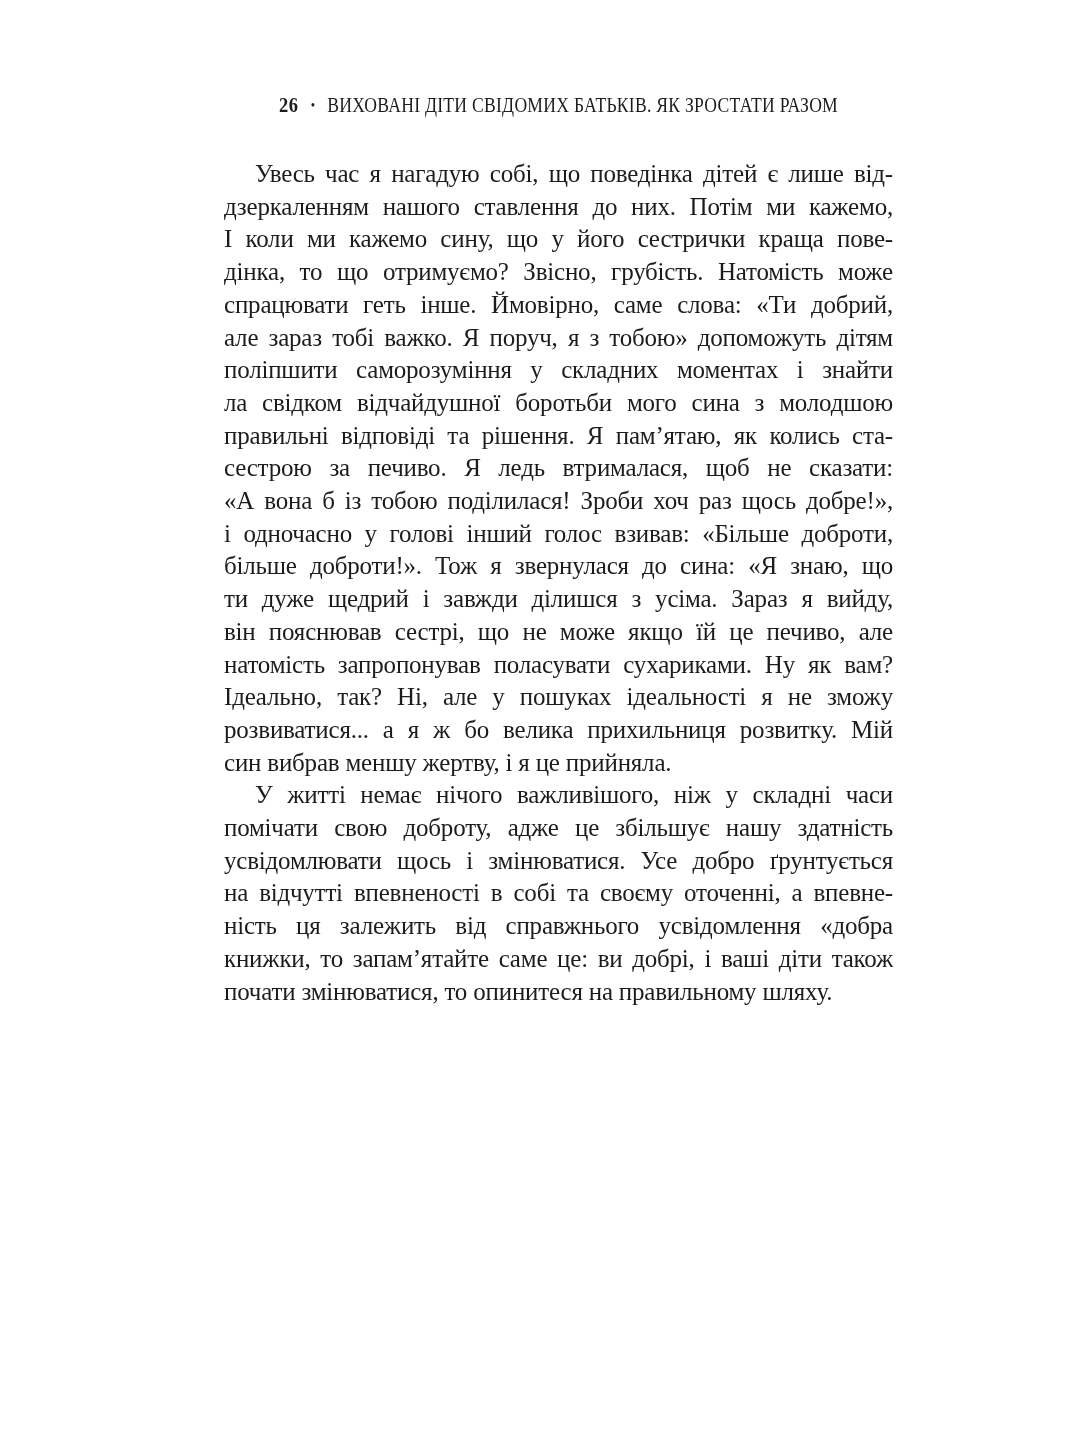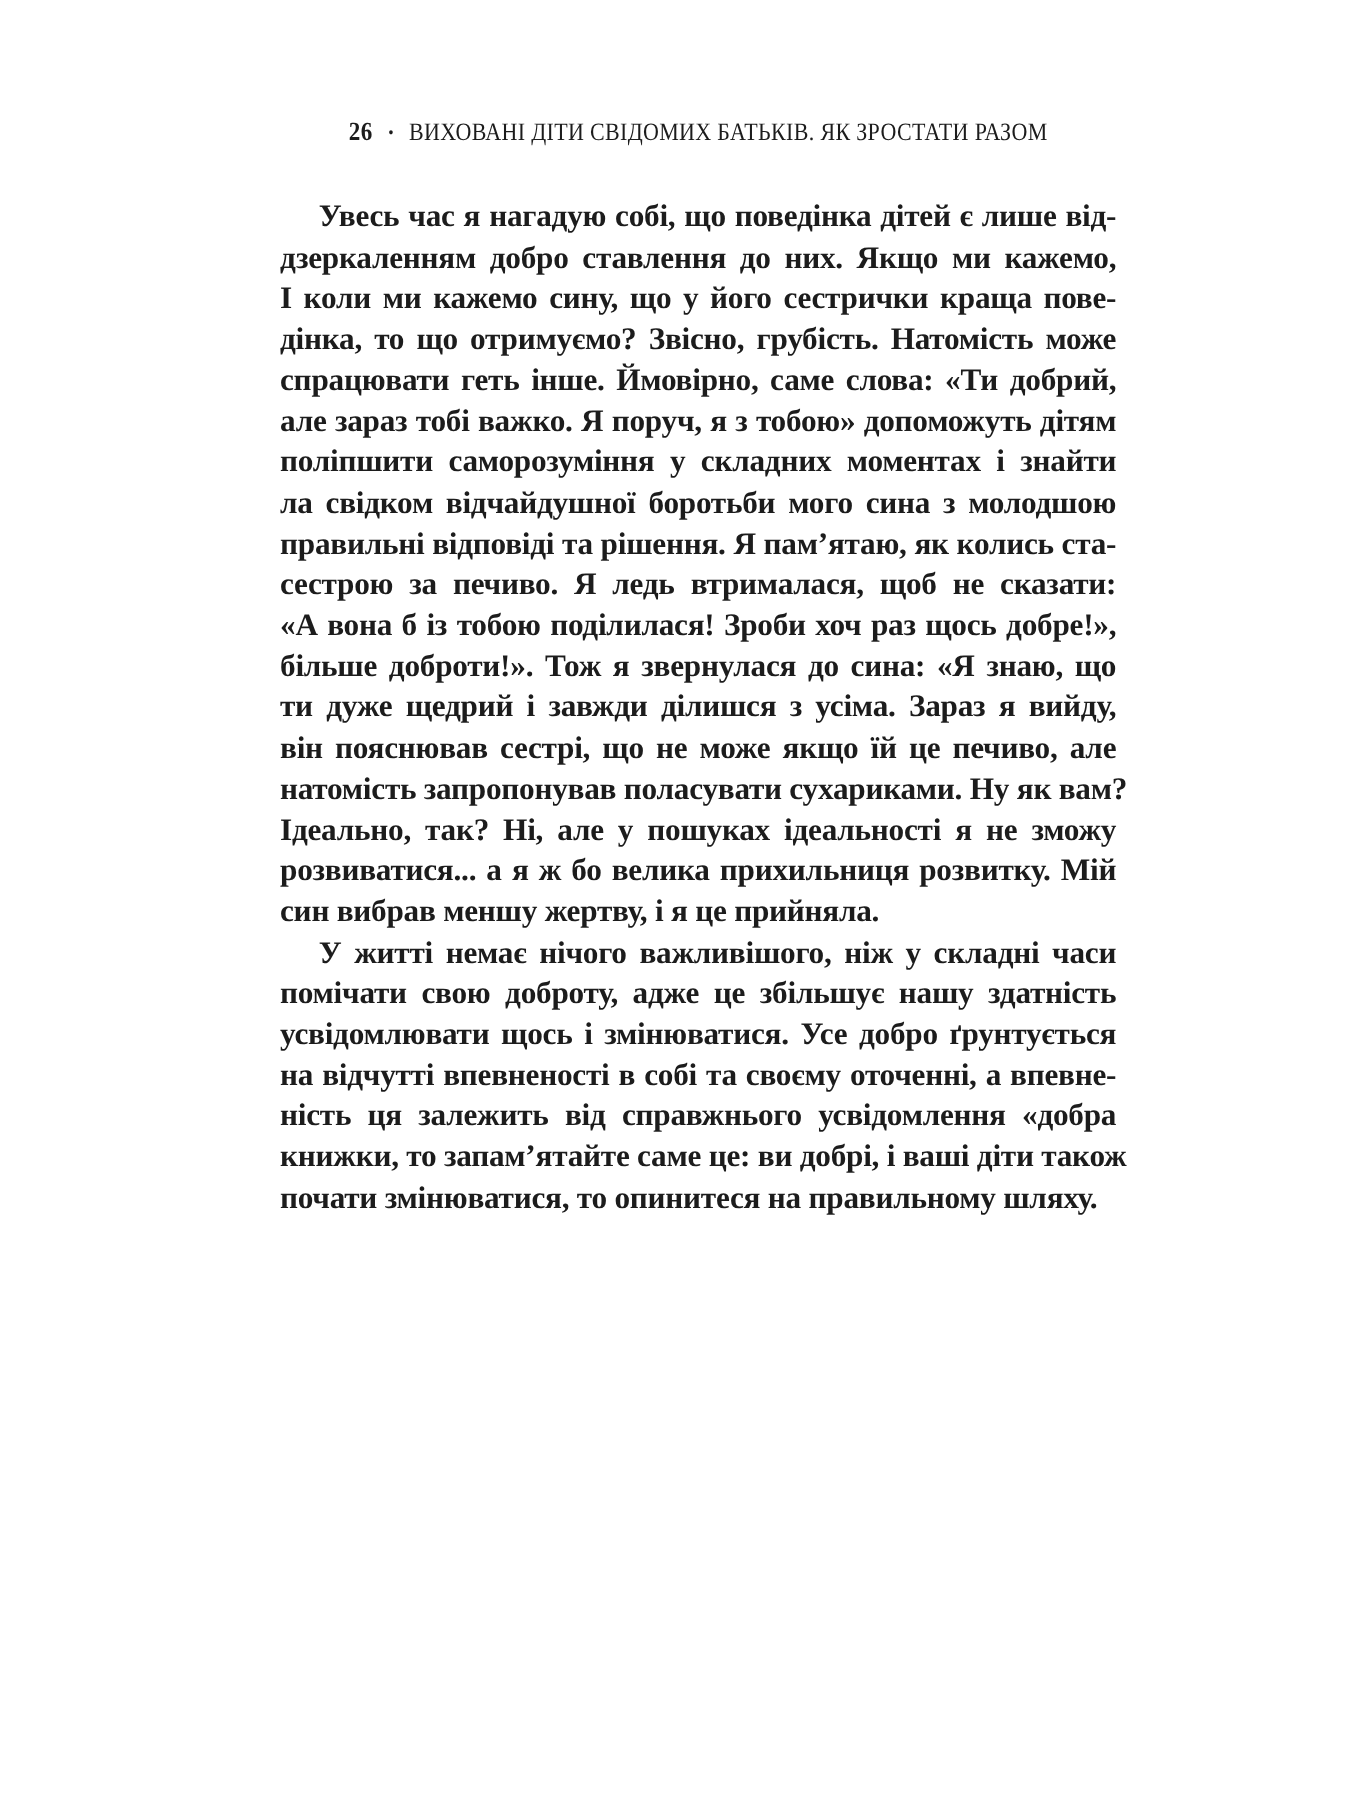--- a/index.html
+++ b/index.html
@@ -57,21 +57,20 @@
     padding: 0;
   }
   .line {
     font-size: 25px;
     line-height: 32.7px;
     letter-spacing: -0.2px;
     white-space: nowrap;
     text-align: justify;
     text-align-last: justify;
     text-justify: inter-word;
-    font-weight: bold;
   }
   .line.first {
     text-indent: 31px;
   }
   .line.last {
     text-align-last: left;
   }
 </style>
 </head>
 <body>
@@ -80,30 +79,31 @@
 
   <div class="running-header">
     <span class="page-number">26</span>
     <span class="header-bullet">•</span>
     <span class="running-title">ВИХОВАНІ ДІТИ СВІДОМИХ БАТЬКІВ. ЯК ЗРОСТАТИ РАЗОМ</span>
   </div>
 
   <div class="body-text">
       <div class="paragraph">
         <div class="line first">Увесь час я нагадую собі, що поведінка дітей є лише від-</div>
-        <div class="line">дзеркаленням добро ставлення до них. Якщо ми кажемо,</div>
+        <div class="line">дзеркаленням нашого ставлення до них. Потім ми кажемо,</div>
         <div class="line">І коли ми кажемо сину, що у його сестрички краща пове-</div>
         <div class="line">дінка, то що отримуємо? Звісно, грубість. Натомість може</div>
         <div class="line">спрацювати геть інше. Ймовірно, саме слова: «Ти добрий,</div>
         <div class="line">але зараз тобі важко. Я поруч, я з тобою» допоможуть дітям</div>
         <div class="line">поліпшити саморозуміння у складних моментах і знайти</div>
         <div class="line">ла свідком відчайдушної боротьби мого сина з молодшою</div>
         <div class="line">правильні відповіді та рішення. Я пам’ятаю, як колись ста-</div>
         <div class="line">сестрою за печиво. Я ледь втрималася, щоб не сказати:</div>
         <div class="line">«А вона б із тобою поділилася! Зроби хоч раз щось добре!»,</div>
+        <div class="line">і одночасно у голові інший голос взивав: «Більше доброти,</div>
         <div class="line">більше доброти!». Тож я звернулася до сина: «Я знаю, що</div>
         <div class="line">ти дуже щедрий і завжди ділишся з усіма. Зараз я вийду,</div>
         <div class="line">він пояснював сестрі, що не може якщо їй це печиво, але</div>
         <div class="line">натомість запропонував поласувати сухариками. Ну як вам?</div>
         <div class="line">Ідеально, так? Ні, але у пошуках ідеальності я не зможу</div>
         <div class="line">розвиватися... а я ж бо велика прихильниця розвитку. Мій</div>
         <div class="line last">син вибрав меншу жертву, і я це прийняла.</div>
       </div>
       <div class="paragraph">
         <div class="line first">У житті немає нічого важливішого, ніж у складні часи</div>

